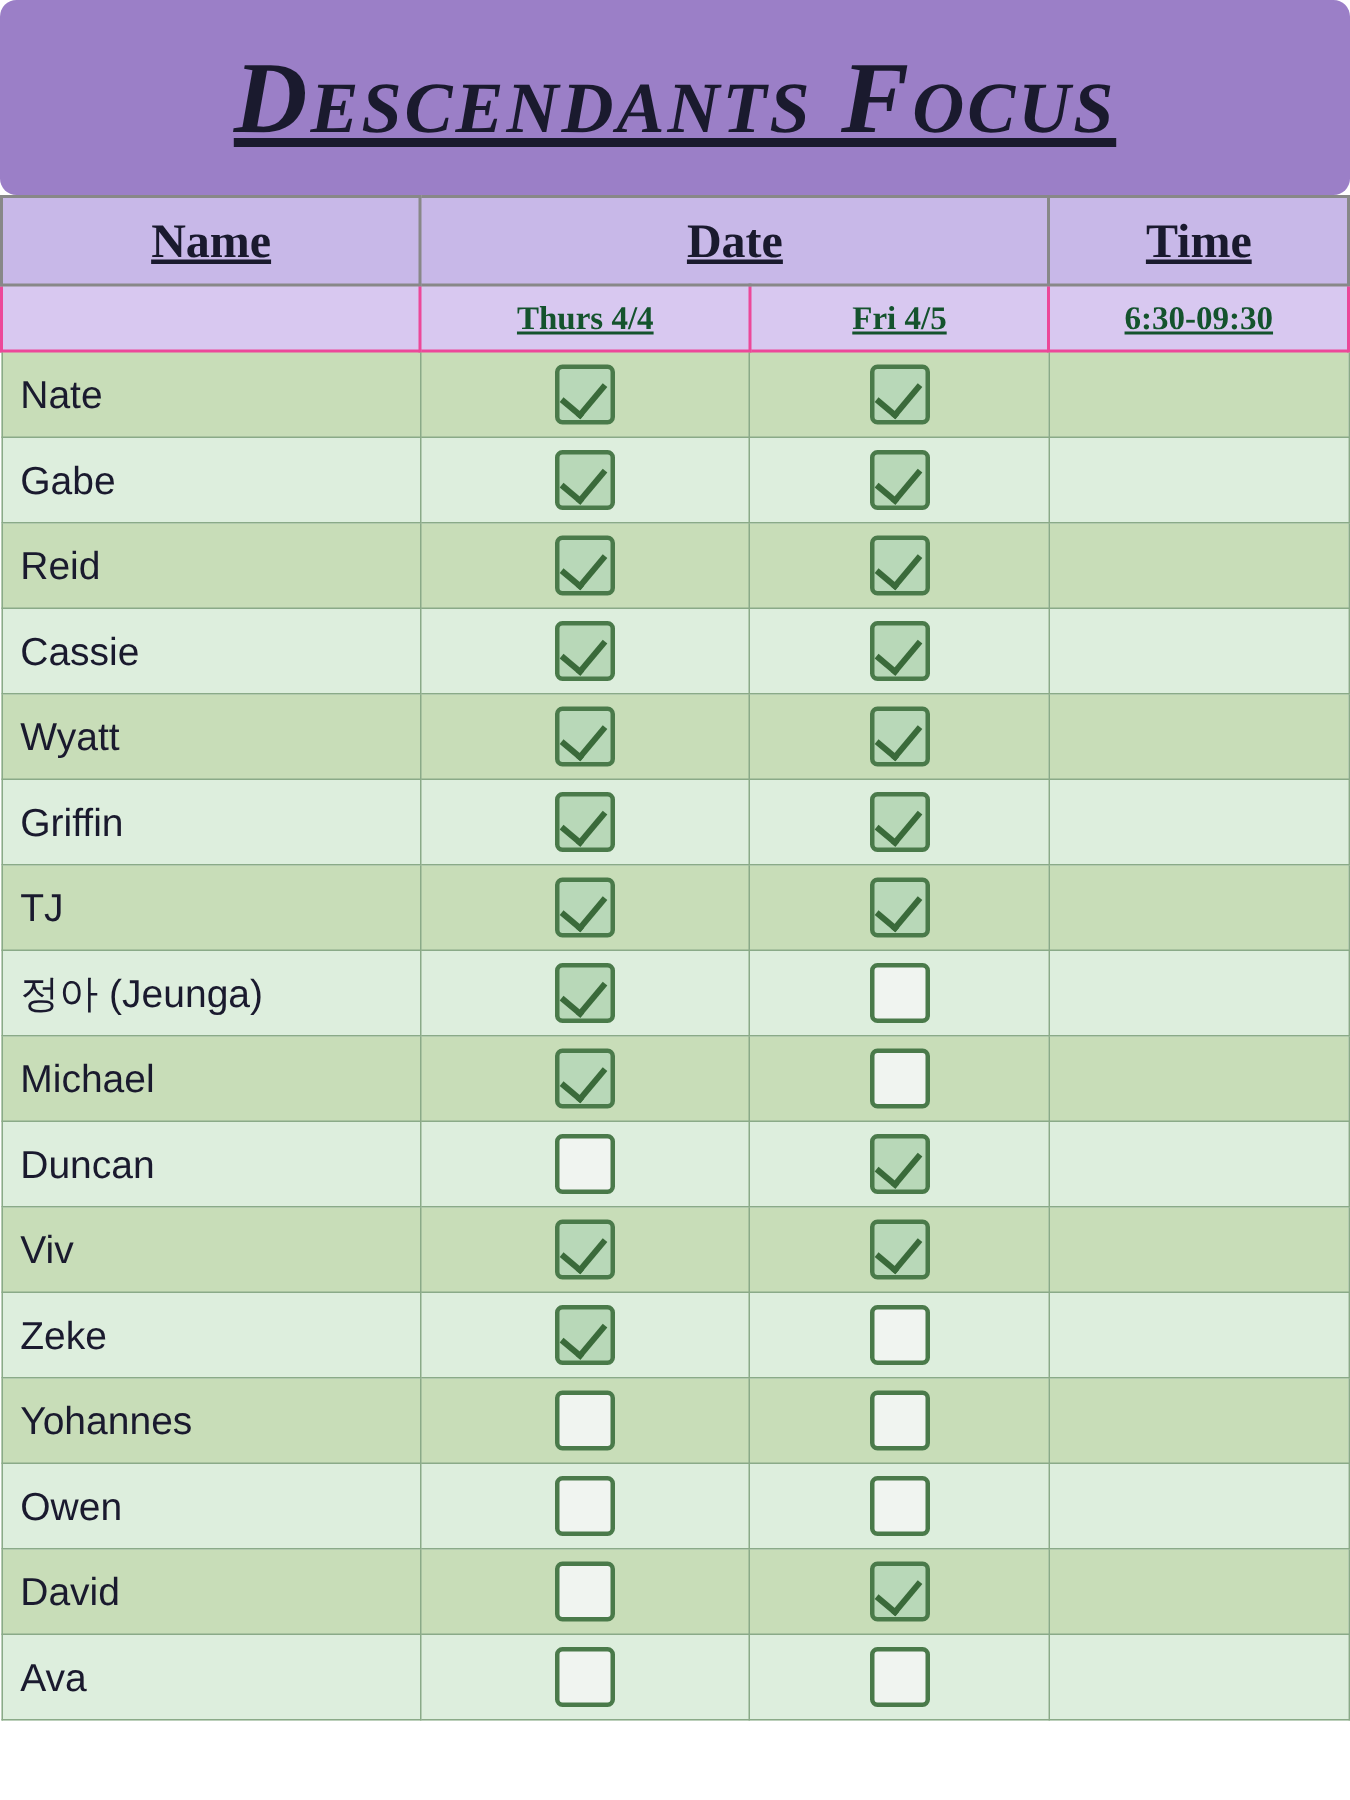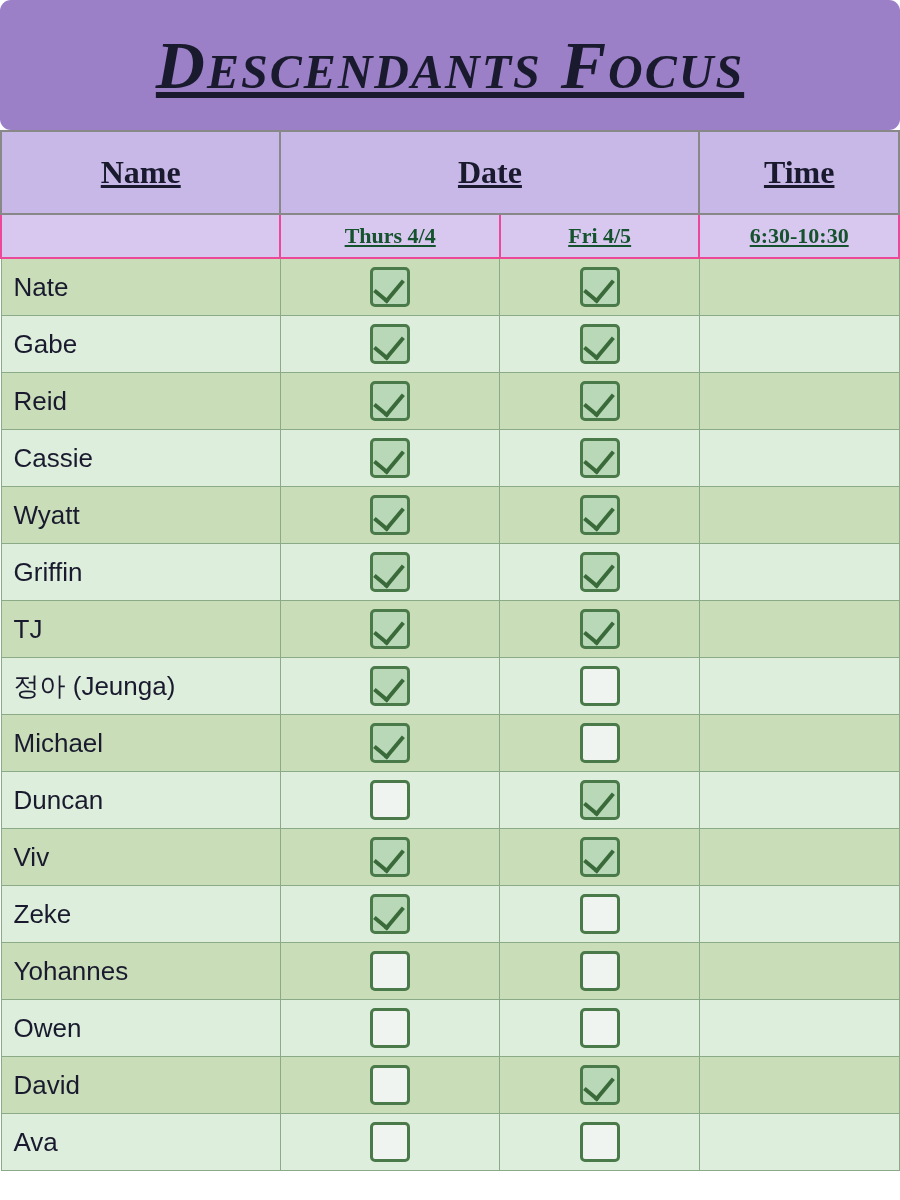--- a/index.html
+++ b/index.html
@@ -53,21 +53,21 @@
 
     
     col.name-col { width: 280px; }
     col.thurs-col { width: 220px; }
     col.fri-col { width: 200px; }
     col.time-col { width: 200px; }
 
     .col-header-row th {
       background: #c8b8e8;
       border: 2px solid #888;
-      padding: 22px 8px;
+      padding: 10px 8px;
       font-family: 'Palatino Linotype', 'Book Antiqua', Palatino, serif;
       font-size: 32px;
       font-weight: 900;
       text-decoration: underline;
       color: #1a1a2e;
       text-align: center;
     }
 
     .col-header-row th.name-th {
       text-align: center;
@@ -165,21 +165,21 @@
     <thead>
       <tr class="col-header-row">
         <th class="name-th">Name</th>
         <th colspan="2">Date</th>
         <th>Time</th>
       </tr>
       <tr class="sub-header-row">
         <td class="name-td"></td>
         <td>Thurs 4/4</td>
         <td>Fri 4/5</td>
-        <td>6:30-10:30</td>
+        <td>6:30-09:30</td>
       </tr>
     </thead>
     <tbody id="table-body">
     <tr class="data-row">
           <td class="name-cell">Nate</td>
           <td class="check-cell"><div class="checkbox checked"></div></td>
           <td class="check-cell"><div class="checkbox checked"></div></td>
           <td class="time-cell"></td>
         </tr>
         <tr class="data-row">

